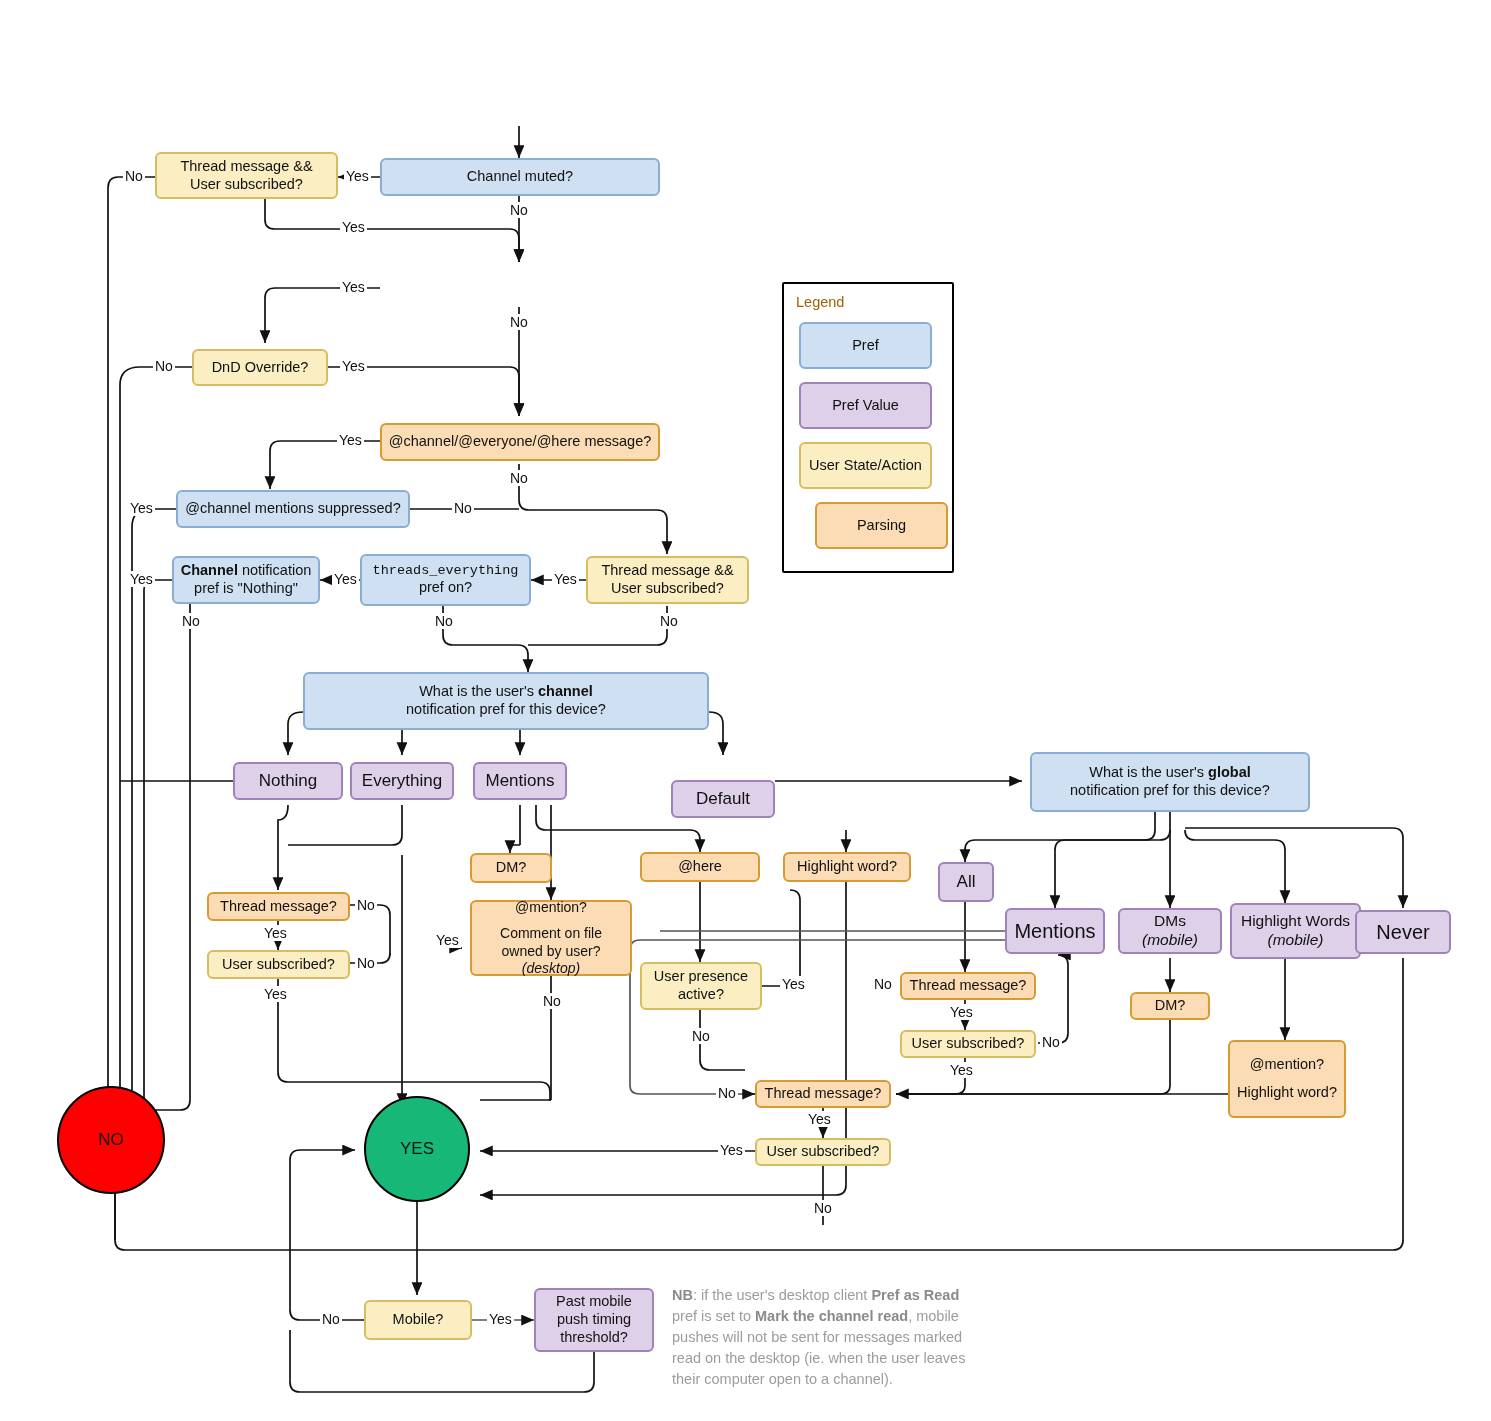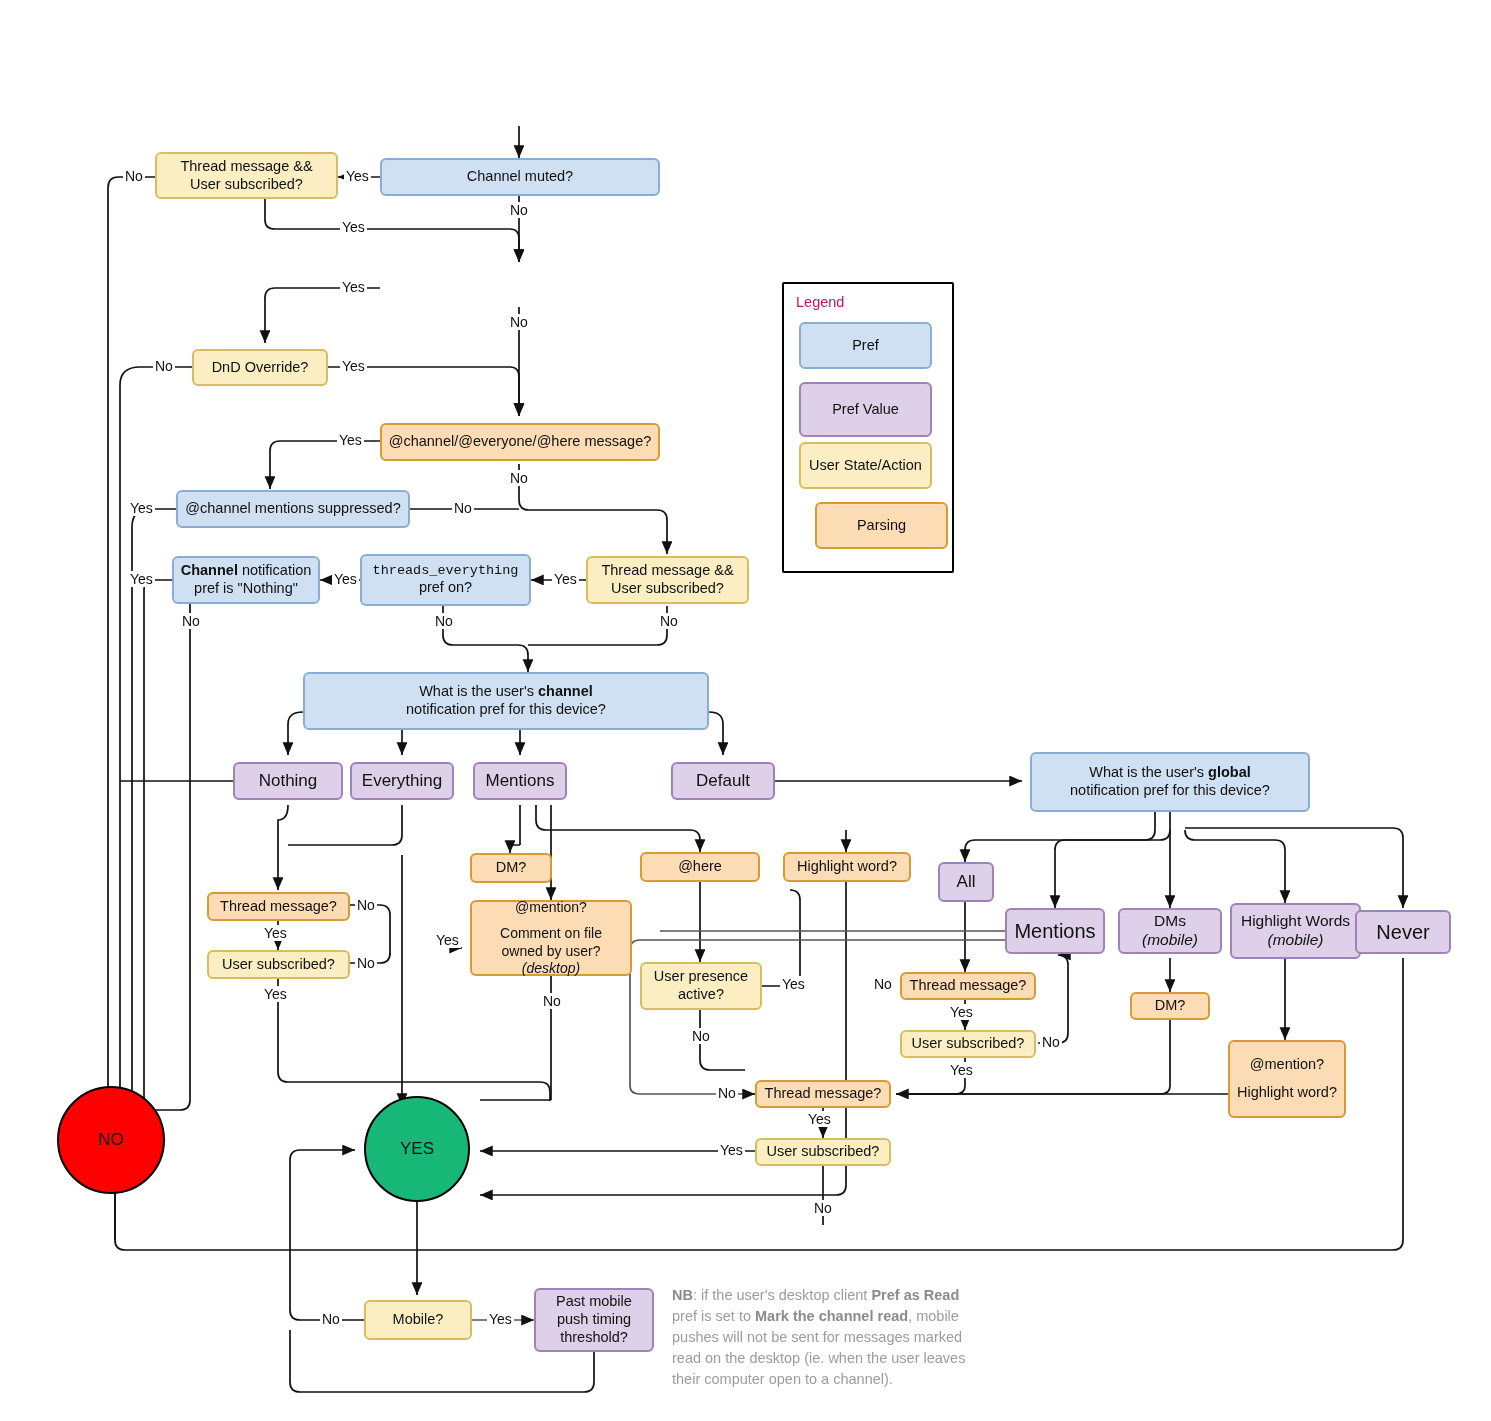--- a/index.html
+++ b/index.html
@@ -15,21 +15,21 @@
   .n-user{background:#fbeec2;border-color:#d6bd62;}
   .n-parse{background:#fcdcb4;border-color:#d79b35;}
   .n-mono{font-family:"Liberation Mono","DejaVu Sans Mono",monospace;font-size:13.5px;}
   .term{border-radius:50%;font-size:17px;border-width:2px;}
   .t-no{background:#ff0000;border-color:#000;}
   .t-yes{background:#17b877;border-color:#000;}
   .big{font-size:20px;}
   .mid{font-size:17px;}
   .lbl{position:absolute;font-size:14px;color:#111;background:#fff;padding:0 2px;white-space:nowrap;}
   .legendbox{position:absolute;border:2px solid #000;background:#fff;border-radius:2px;}
-  .legendtitle{position:absolute;font-size:14.5px;color:#be185d;}
+  .legendtitle{position:absolute;font-size:14.5px;color:#a16207;}
   .nb{position:absolute;font-size:14.5px;color:#9c9c9c;line-height:1.45;width:300px;}
   .nb b{color:#8b8b8b;}
   i{font-style:italic;}
   b{font-weight:bold;}
 </style>
 </head>
 <body>
 
 <div id="stage">
 
@@ -240,21 +240,21 @@
 
   <div class="node n-prefval mid" style="left:233px;top:762px;width:110px;height:38px;">
     <span>Nothing</span>
   </div>
   <div class="node n-prefval mid" style="left:350px;top:762px;width:104px;height:38px;">
     <span>Everything</span>
   </div>
   <div class="node n-prefval mid" style="left:473px;top:762px;width:94px;height:38px;">
     <span>Mentions</span>
   </div>
-  <div class="node n-prefval mid" style="left:671px;top:762px;width:104px;height:38px;">
+  <div class="node n-prefval mid" style="left:671px;top:780px;width:104px;height:38px;">
     <span>Default</span>
   </div>
 
   <div class="node n-prefval mid" style="left:938px;top:862px;width:56px;height:40px;">
     <span>All</span>
   </div>
   <div class="node n-prefval big" style="left:1005px;top:908px;width:100px;height:46px;">
     <span>Mentions</span>
   </div>
   <div class="node n-prefval" style="left:1118px;top:908px;width:104px;height:46px;font-size:15.5px;">
@@ -372,21 +372,21 @@
   <div class="lbl" style="left:718px;top:1142px;">Yes</div>
   <div class="lbl" style="left:812px;top:1200px;">No</div>
   <div class="lbl" style="left:320px;top:1311px;">No</div>
   <div class="lbl" style="left:487px;top:1311px;">Yes</div>
 
   <div class="legendbox" style="left:782px;top:282px;width:168px;height:287px;"></div>
   <div class="legendtitle" style="left:796px;top:294px;">Legend</div>
   <div class="node n-pref" style="left:799px;top:322px;width:133px;height:47px;">
     <span>Pref</span>
   </div>
-  <div class="node n-prefval" style="left:799px;top:382px;width:133px;height:55px;">
+  <div class="node n-prefval" style="left:799px;top:382px;width:133px;height:47px;">
     <span>Pref Value</span>
   </div>
   <div class="node n-user" style="left:799px;top:442px;width:133px;height:47px;">
     <span>User State/Action</span>
   </div>
   <div class="node n-parse" style="left:799px;top:502px;width:133px;height:47px;margin-left:16px;">
     <span>Parsing</span>
   </div>
 
   <div class="nb" style="left:672px;top:1285px;">

